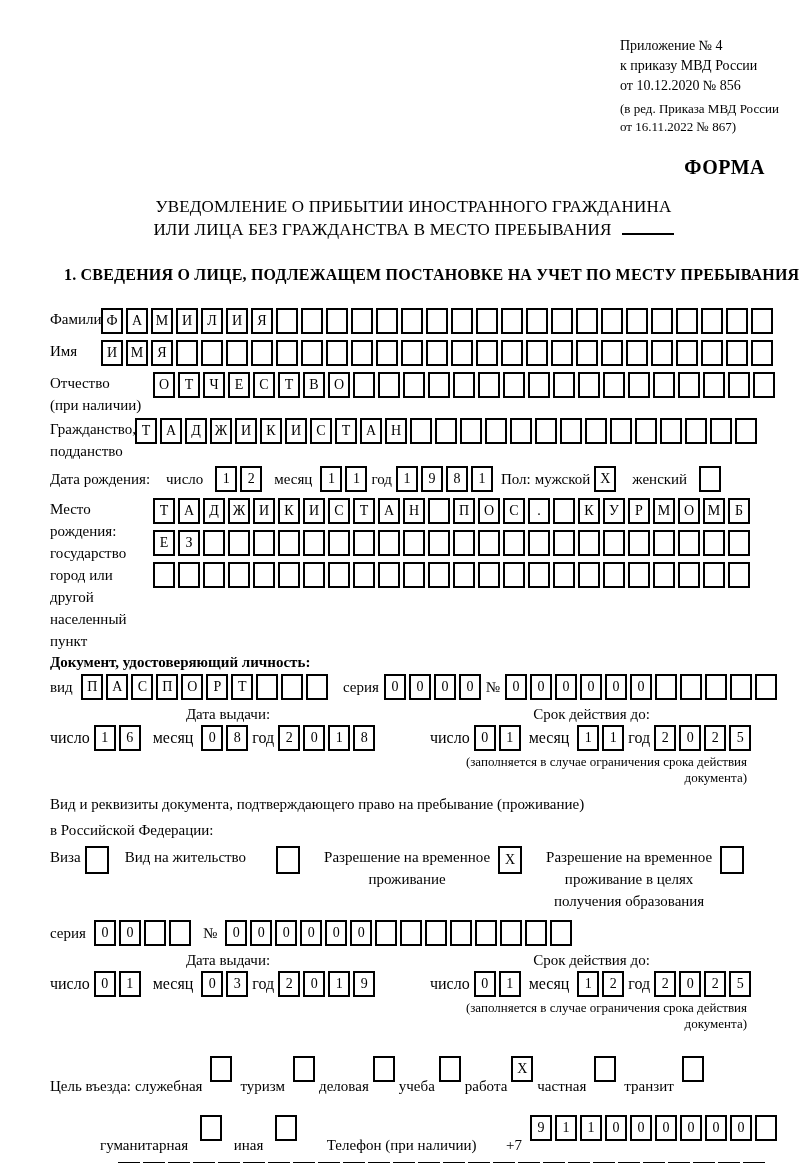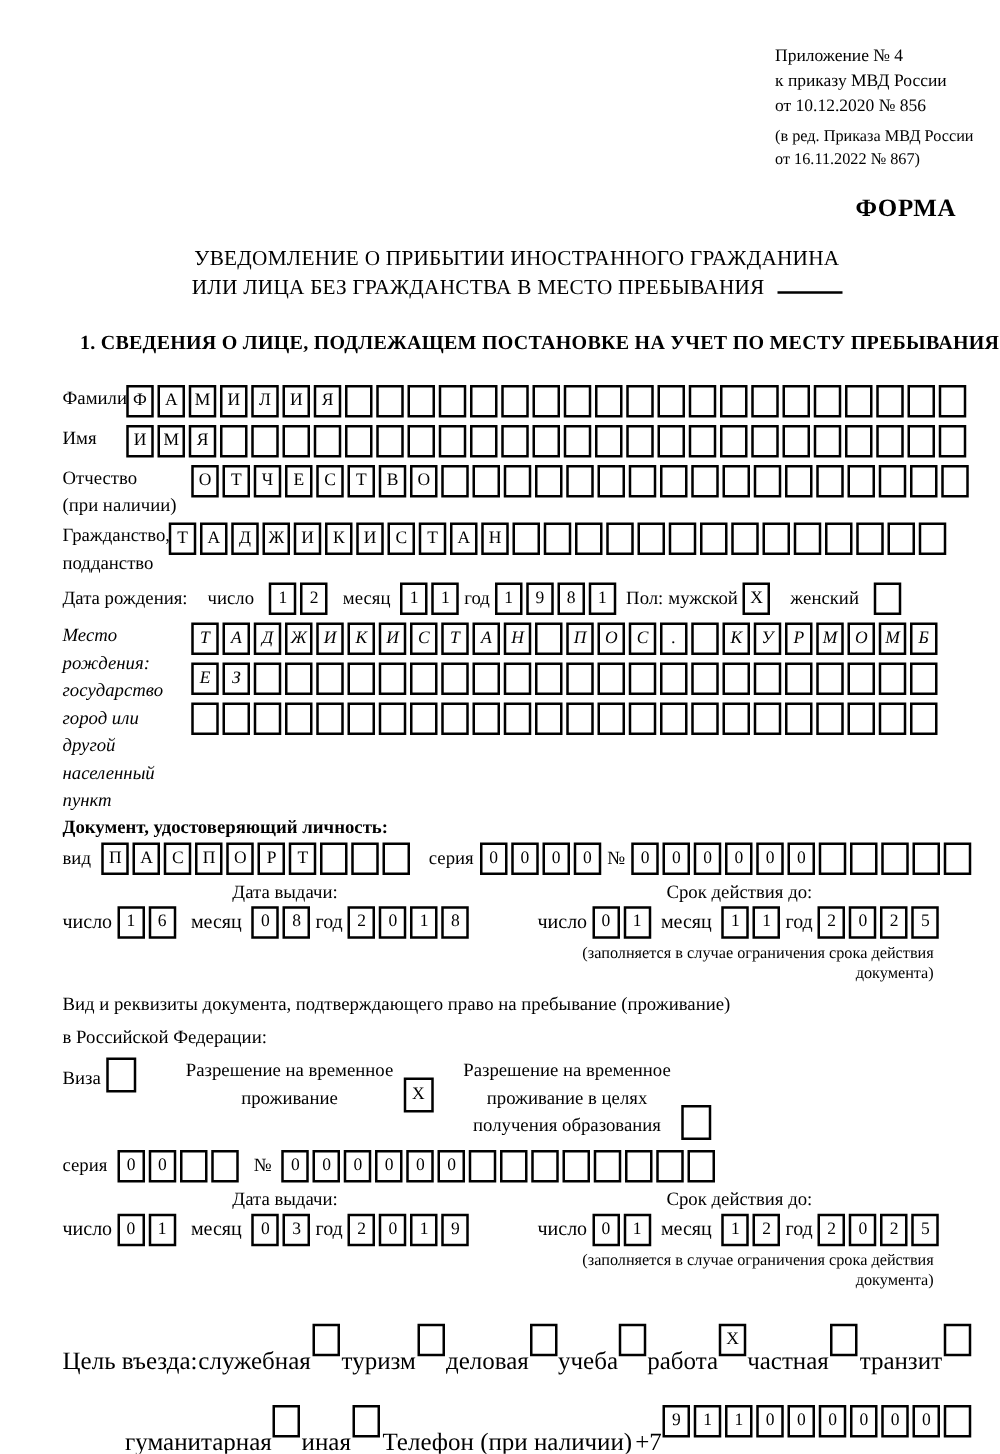--- a/index.html
+++ b/index.html
@@ -41,28 +41,28 @@
   .datecol-l { width:356px; flex:none; }
   .datecol-r { flex:1; }
   .datehead { text-align:center; font-size:15px; margin-bottom:2px; }
   .dateline { display:flex; align-items:center; }
   .note { font-size:13px; text-align:right; padding-right:30px; margin-top:3px; }
 
   .plain { font-size:15px; line-height:24px; margin-top:6px; }
 
   
   .visarow { display:flex; align-items:flex-start; margin-top:4px; }
-  .cbitem { display:flex; align-items:flex-end; }
+  .cbitem { display:flex; align-items:flex-start; }
   .cbl { font-size:15px; line-height:22px; text-align:center; }
   .cb { margin-left:8px; }
   .cb .cell, .cbx { width:24px; height:28px; }
 
   
   .purpose { display:flex; align-items:center; margin-top:10px; flex-wrap:nowrap; }
-  .purpose .t { font-size:20px; white-space:nowrap;margin-top:36px; }
+  .purpose .t { font-size:15px; white-space:nowrap;margin-top:36px; }
 </style>
 </head>
 <body>
 
 <div class="page">
 
   <div class="hdr">
     <div>Приложение № 4</div>
     <div>к приказу МВД России</div>
     <div>от 10.12.2020 № 856</div>
@@ -247,21 +247,21 @@
         <span class="cell">X</span>
       </span>
     <span class="gap16"></span>
     <span class="t">женский</span>
     <span class="gap12"></span>
     <span class="cells">
         <span class="cell"></span>
       </span>
   </div>
 
-  <div class="frow" style="margin-top:6px;font-style:italic;">
+  <div class="frow" style="margin-top:6px;">
     <span class="lbl w102">
       <div>Место рождения:</div>
       <div>государство</div>
       <div>город или другой</div>
       <div>населенный пункт</div>
     </span>
     <span class="rowstack">
       <span class="cells">
           <span class="cell">Т</span>
           <span class="cell">А</span>
@@ -448,20 +448,26 @@
   <div class="plain" style="margin-top:2px;">в Российской Федерации:</div>
 
   <div class="visarow">
     <div class="cbitem">
       <span class="cbl">Виза</span>
       <span class="cells cb" style="margin-left:4px;">
           <span class="cell"></span>
         </span>
     </div>
     <span class="gap16"></span>
+    <div class="cbitem">
+      <span class="cbl">Вид на жительство</span>
+      <span class="cells cb" style="margin-left:30px;">
+          <span class="cell"></span>
+        </span>
+    </div>
     <span class="gap24"></span>
     <div class="cbitem">
       <span class="cbl">
         <div>Разрешение на временное</div>
         <div>проживание</div>
       </span>
       <span class="cells cb">
           <span class="cell">X</span>
         </span>
     </div>

